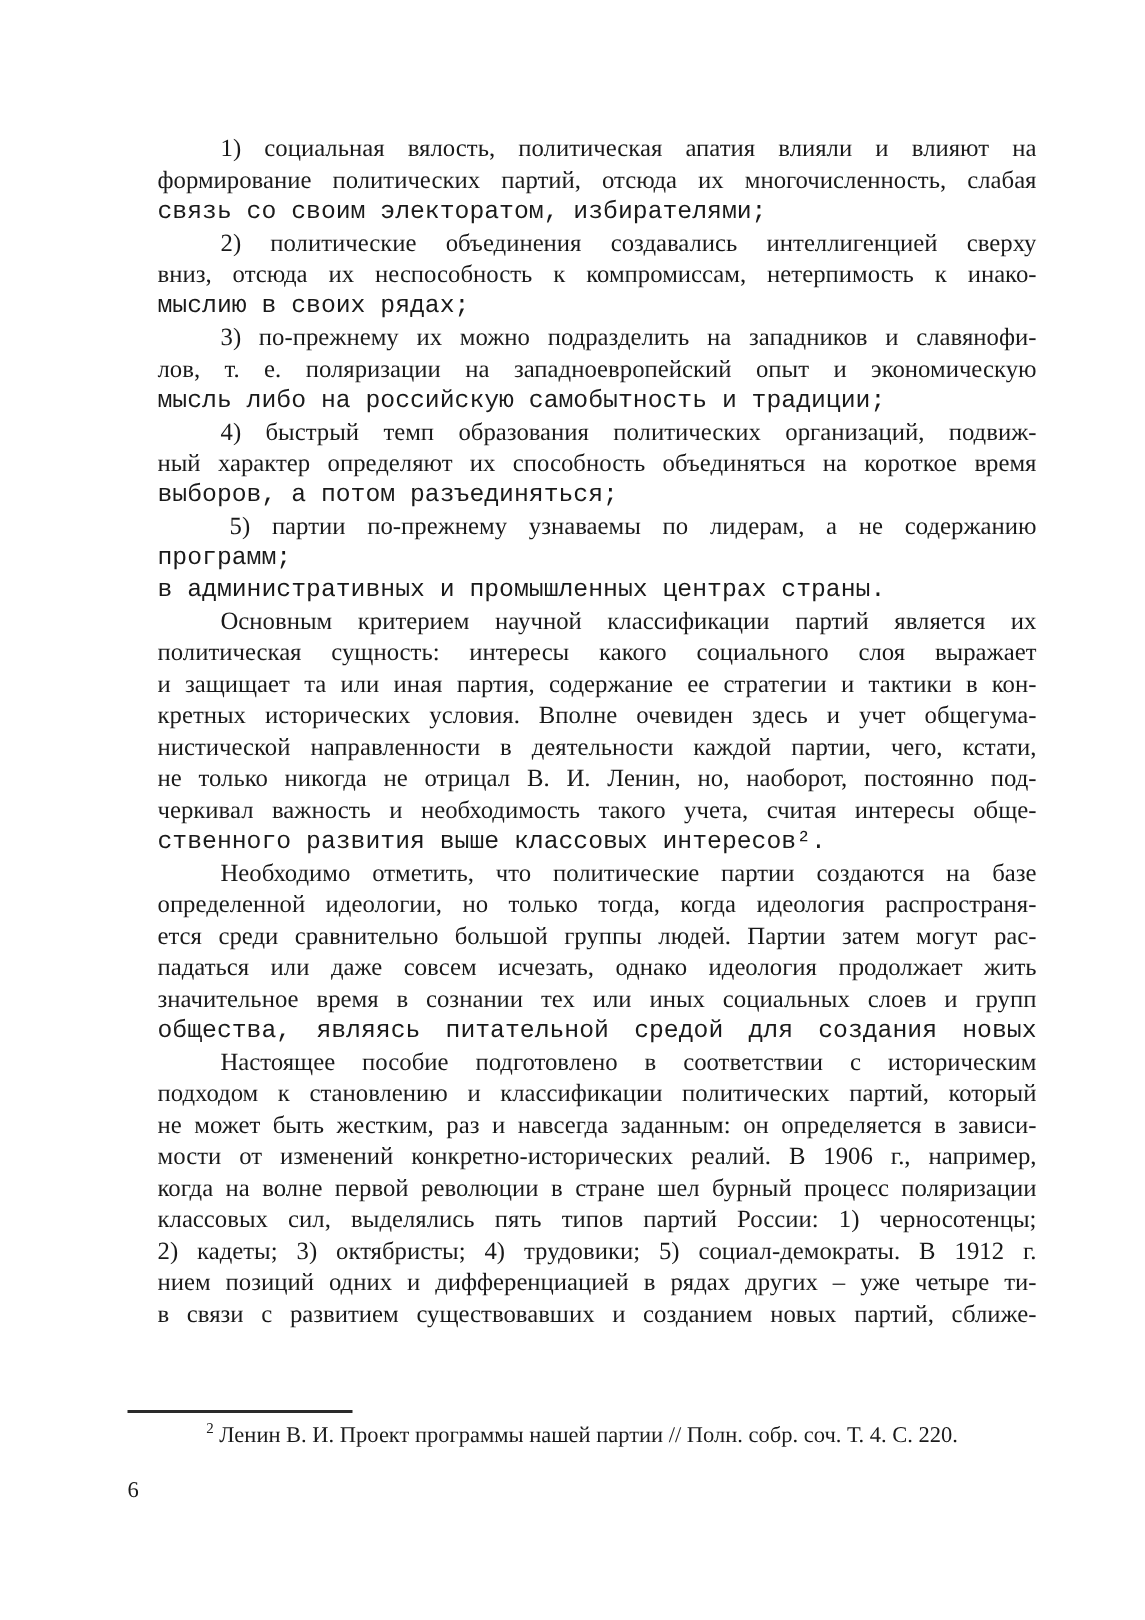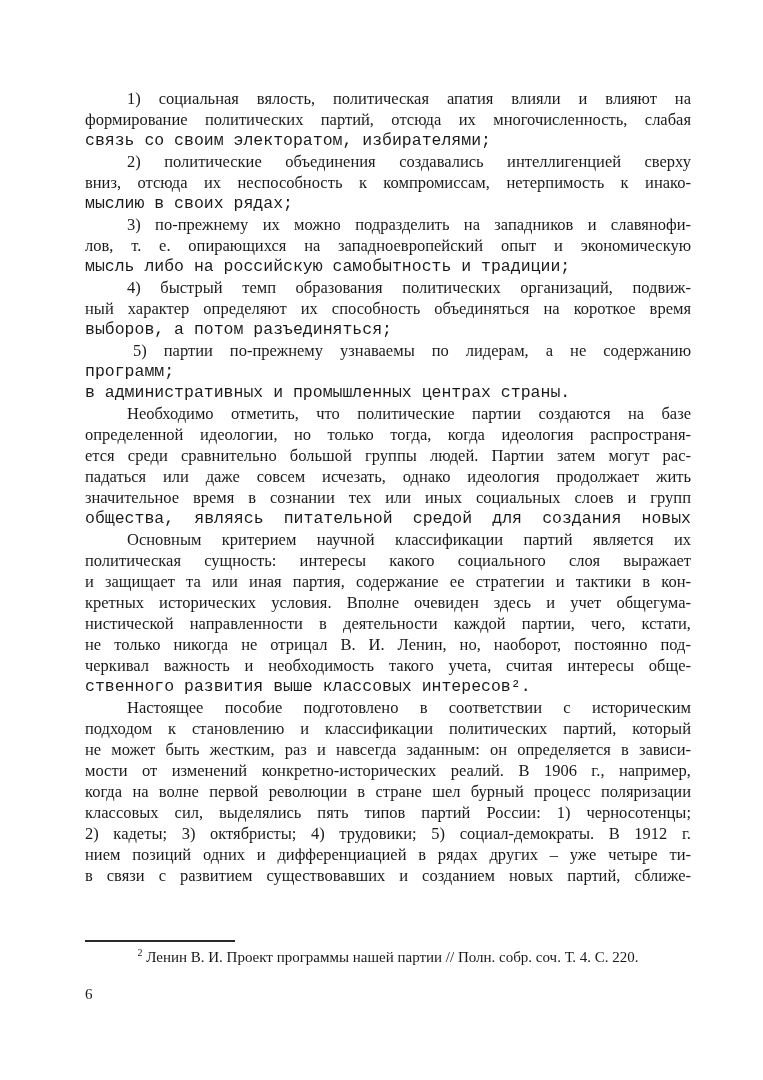--- a/index.html
+++ b/index.html
@@ -20,20 +20,21 @@
     font-size: 16.5px;
     line-height: 21px;
   }
   .para { margin: 0; }
   .line {
     text-align: justify;
     text-align-last: justify;
     height: 21px;
     overflow: hidden;
     white-space: nowrap;
+    margin-left: 20px;
   }
   .line { white-space: normal; }
   .line.end { text-align-last: left; font-family: Liberation Mono, monospace; }
   .line.ind { text-indent: 42px; }
   .line.ind2 { text-indent: 48px; }
   .footnote {
     position: absolute;
     left: 85px;
     top: 940px;
     width: 606px;
@@ -73,57 +74,57 @@
     </div>
 
     <div class="para">
       <div class="line ind">2) политические объединения создавались интеллигенцией сверху</div>
       <div class="line">вниз, отсюда их неспособность к компромиссам, нетерпимость к инако-</div>
       <div class="line end">мыслию в своих рядах;</div>
     </div>
 
     <div class="para">
       <div class="line ind">3) по-прежнему их можно подразделить на западников и славянофи-</div>
-      <div class="line">лов, т. е. опирающихся на западноевропейский опыт и экономическую</div>
+      <div class="line">лов, т. е. поляризации на западноевропейский опыт и экономическую</div>
       <div class="line end">мысль либо на российскую самобытность и традиции;</div>
     </div>
 
     <div class="para">
       <div class="line ind">4) быстрый темп образования политических организаций, подвиж-</div>
       <div class="line">ный характер определяют их способность объединяться на короткое время</div>
       <div class="line end">выборов, а потом разъединяться;</div>
     </div>
 
     <div class="para">
       <div class="line ind2">5) партии по-прежнему узнаваемы по лидерам, а не содержанию</div>
       <div class="line end">программ;</div>
     </div>
 
     <div class="para">
       <div class="line end">в административных и промышленных центрах страны.</div>
     </div>
 
     <div class="para">
-      <div class="line ind">Необходимо отметить, что политические партии создаются на базе</div>
-      <div class="line">определенной идеологии, но только тогда, когда идеология распространя-</div>
-      <div class="line">ется среди сравнительно большой группы людей. Партии затем могут рас-</div>
-      <div class="line">падаться или даже совсем исчезать, однако идеология продолжает жить</div>
-      <div class="line">значительное время в сознании тех или иных социальных слоев и групп</div>
-      <div class="line end">общества, являясь питательной средой для создания новых партий.</div>
-    </div>
-
-    <div class="para">
       <div class="line ind">Основным критерием научной классификации партий является их</div>
       <div class="line">политическая сущность: интересы какого социального слоя выражает</div>
       <div class="line">и защищает та или иная партия, содержание ее стратегии и тактики в кон-</div>
       <div class="line">кретных исторических условия. Вполне очевиден здесь и учет общегума-</div>
       <div class="line">нистической направленности в деятельности каждой партии, чего, кстати,</div>
       <div class="line">не только никогда не отрицал В. И. Ленин, но, наоборот, постоянно под-</div>
       <div class="line">черкивал важность и необходимость такого учета, считая интересы обще-</div>
       <div class="line end">ственного развития выше классовых интересов².</div>
+    </div>
+
+    <div class="para">
+      <div class="line ind">Необходимо отметить, что политические партии создаются на базе</div>
+      <div class="line">определенной идеологии, но только тогда, когда идеология распространя-</div>
+      <div class="line">ется среди сравнительно большой группы людей. Партии затем могут рас-</div>
+      <div class="line">падаться или даже совсем исчезать, однако идеология продолжает жить</div>
+      <div class="line">значительное время в сознании тех или иных социальных слоев и групп</div>
+      <div class="line end">общества, являясь питательной средой для создания новых партий.</div>
     </div>
 
     <div class="para">
       <div class="line ind">Настоящее пособие подготовлено в соответствии с историческим</div>
       <div class="line">подходом к становлению и классификации политических партий, который</div>
       <div class="line">не может быть жестким, раз и навсегда заданным: он определяется в зависи-</div>
       <div class="line">мости от изменений конкретно-исторических реалий. В 1906 г., например,</div>
       <div class="line">когда на волне первой революции в стране шел бурный процесс поляризации</div>
       <div class="line">классовых сил, выделялись пять типов партий России: 1) черносотенцы;</div>
       <div class="line">2) кадеты; 3) октябристы; 4) трудовики; 5) социал-демократы. В 1912 г.</div>

